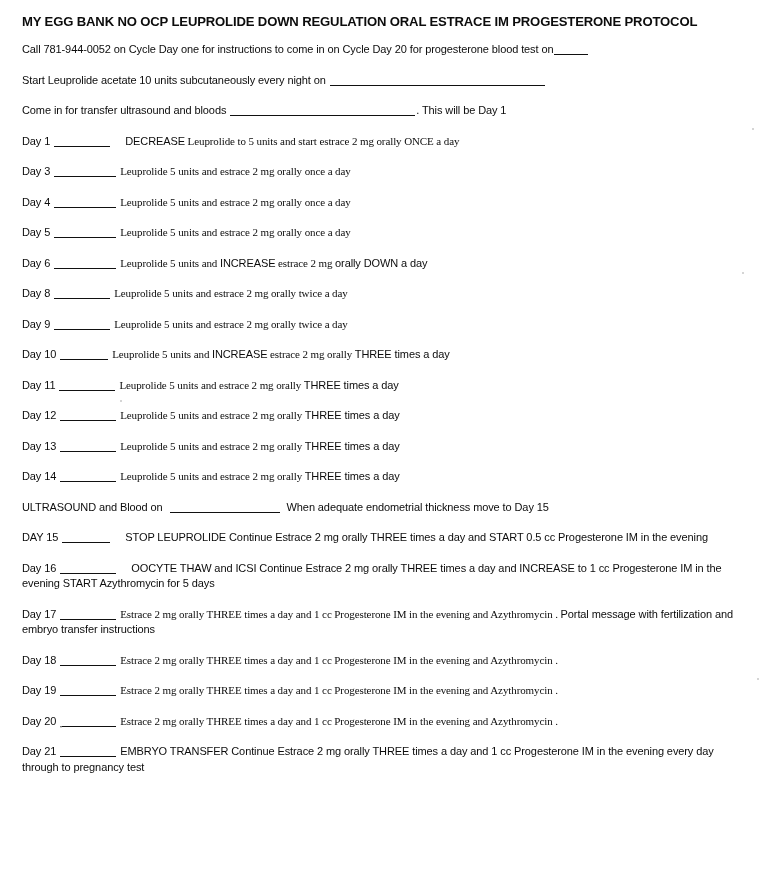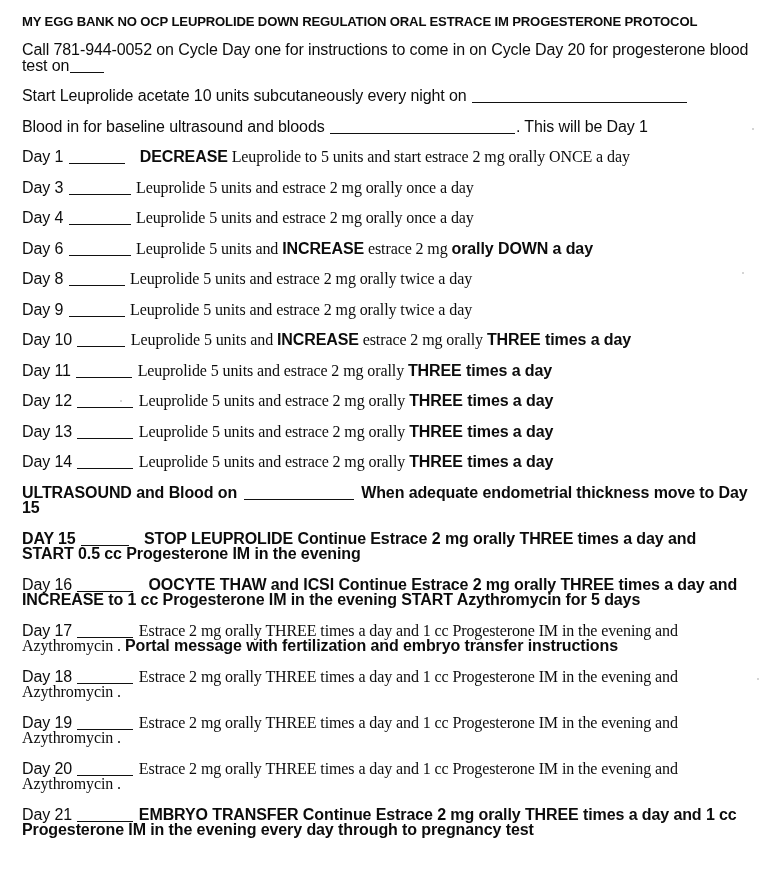--- a/index.html
+++ b/index.html
@@ -26,27 +26,27 @@
   }
   .doc-title {
     font-size: 13.1px;
     font-weight: bold;
     letter-spacing: -0.15px;
     line-height: 16px;
     margin: 0 0 12px 2px;
     white-space: nowrap;
   }
   .line {
-    font-size: 16px;
+    font-size: 11px;
     line-height: 15.5px;
     letter-spacing: -0.1px;
     margin: 0 0 15px 2px;
     white-space: normal;
   }
-  .b { font-weight: bold; }
+  .b { font-weight: normal; }
   .r { font-weight: normal; font-family: Liberation Serif, serif; }
   .blank {
     display: inline-block;
     border-bottom: 1.4px solid #111;
     vertical-align: -2px;
     height: 11px;
     margin: 0 1px;
   }
   .bl-xs { width: 34px; }
   .bl-s  { width: 48px; }
@@ -76,27 +76,28 @@
 
   <div class="line">
     <span>Call 781-944-0052 on Cycle Day one for instructions to come in on Cycle Day 20 for progesterone blood test on</span><span class="blank bl-xs"></span>
   </div>
 
   <div class="line">
     <span>Start Leuprolide acetate 10 units subcutaneously every night on </span><span class="blank bl-wide"></span>
   </div>
 
   <div class="line">
-    <span>Blood in for baseline ultrasound and bloods </span><span class="blank bl-xxl"></span><span>. This will be Day 1</span>
+    <span>Come in for transfer ultrasound and bloods </span><span class="blank bl-xxl"></span><span>. This will be Day 1</span>
   </div>
 
   <div id="days-container">
       <div class="line"><span>Day 1</span> <span class="blank bl-m"></span><span class="spacer-sm"></span><span class="b">DECREASE</span><span class="r"> Leuprolide to 5 units and start estrace 2 mg orally ONCE a day</span></div>
       <div class="line"><span>Day 3</span> <span class="blank bl-l"></span> <span class="r">Leuprolide 5 units and estrace 2 mg orally once a day</span></div>
       <div class="line"><span>Day 4</span> <span class="blank bl-l"></span> <span class="r">Leuprolide 5 units and estrace 2 mg orally once a day</span></div>
+      <div class="line"><span>Day 5</span> <span class="blank bl-l"></span> <span class="r">Leuprolide 5 units and estrace 2 mg orally once a day</span></div>
       <div class="line"><span>Day 6</span> <span class="blank bl-l"></span> <span class="r">Leuprolide 5 units and </span><span class="b">INCREASE</span><span class="r"> estrace 2 mg </span><span class="b">orally DOWN a day</span></div>
       <div class="line"><span>Day 8</span> <span class="blank bl-m"></span> <span class="r">Leuprolide 5 units and estrace 2 mg orally twice a day</span></div>
       <div class="line"><span>Day 9</span> <span class="blank bl-m"></span> <span class="r">Leuprolide 5 units and estrace 2 mg orally twice a day</span></div>
       <div class="line"><span>Day 10</span> <span class="blank bl-s"></span> <span class="r">Leuprolide 5 units and </span><span class="b">INCREASE</span><span class="r"> estrace 2 mg orally </span><span class="b">THREE times a day</span></div>
       <div class="line"><span>Day 11</span> <span class="blank bl-m"></span> <span class="r">Leuprolide 5 units and estrace 2 mg orally </span><span class="b">THREE times a day</span></div>
       <div class="line"><span>Day 12</span> <span class="blank bl-m"></span> <span class="r">Leuprolide 5 units and estrace 2 mg orally </span><span class="b">THREE times a day</span></div>
       <div class="line"><span>Day 13</span> <span class="blank bl-m"></span> <span class="r">Leuprolide 5 units and estrace 2 mg orally </span><span class="b">THREE times a day</span></div>
       <div class="line"><span>Day 14</span> <span class="blank bl-m"></span> <span class="r">Leuprolide 5 units and estrace 2 mg  orally </span><span class="b">THREE times a day</span></div>
     </div>
 

